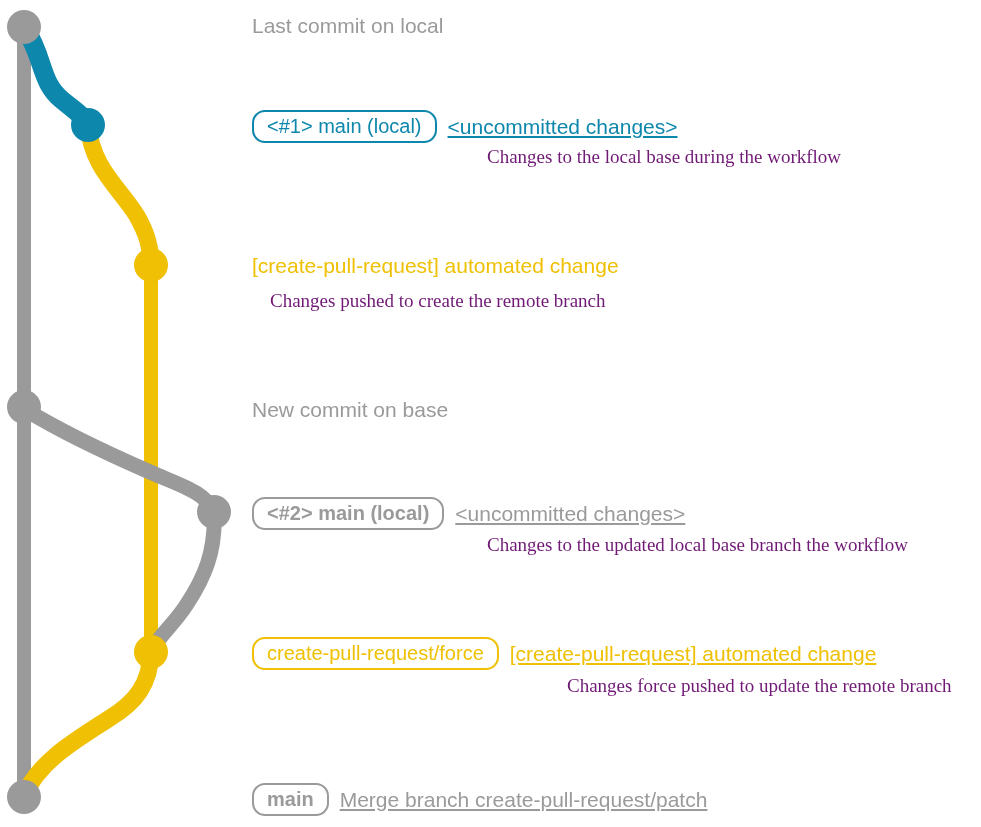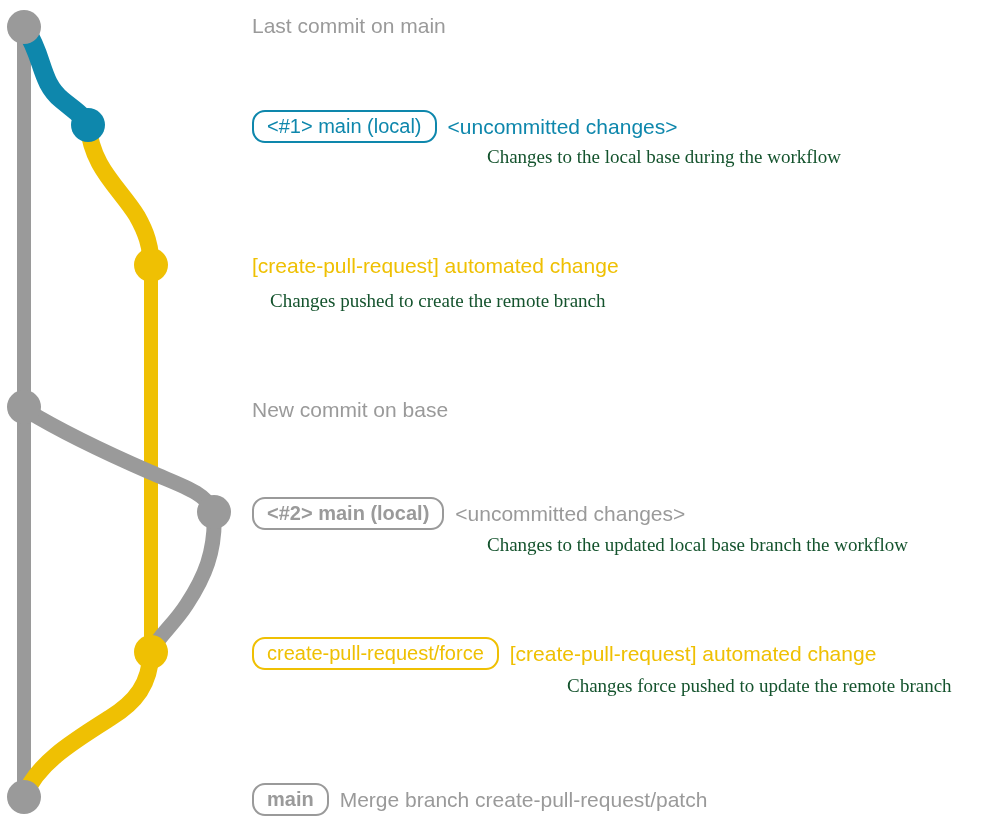--- a/index.html
+++ b/index.html
@@ -63,39 +63,40 @@
   }
   .tag.blue   { border-color: #0e87ac; color: #0e87ac; }
   .tag.yellow { border-color: #efc003; color: #efc003; }
   .tag.gray   { border-color: #9a9a9a; color: #9a9a9a; font-weight: bold; }
 
   .subject {
     font-size: 21px;
     line-height: 1;
     margin-left: 11px;
     white-space: nowrap;
+    text-decoration: underline;
   }
   .subject.blue   { color: #0e87ac; }
   .subject.yellow { color: #efc003; }
   .subject.gray   { color: #9a9a9a; }
 
   
   .subject-only {
     font-size: 21px;
     line-height: 1;
     white-space: nowrap;
   }
   .subject-only.yellow { color: #efc003; }
 
   
   .desc {
     position: absolute;
     font-family: "Liberation Serif", serif;
     font-size: 19px;
-    color: #14532d;
+    color: #701a75;
     line-height: 1;
     white-space: nowrap;
   }
 </style>
 </head>
 <body>
 
 <svg id="graph-canvas" viewBox="0 0 981 827" xmlns="http://www.w3.org/2000/svg">
   <g fill="none" stroke-linecap="round">
 
@@ -120,21 +121,21 @@
     <circle cx="151" cy="265" r="17" fill="#efc003"></circle>
     <circle cx="24" cy="407" r="17" fill="#9a9a9a"></circle>
     <circle cx="214" cy="512" r="17" fill="#9a9a9a"></circle>
     <circle cx="151" cy="652" r="17" fill="#efc003"></circle>
     <circle cx="24" cy="797" r="17" fill="#9a9a9a"></circle>
   </g>
 </svg>
 
 <div class="rows">
 
-  <div class="row headline" style="top:15px">Last commit on main</div>
+  <div class="row headline" style="top:15px">Last commit on local</div>
 
   <div class="row tagline" style="top:110px">
     <span class="tag blue">&lt;#1&gt; main (local)</span>
     <span class="subject blue">&lt;uncommitted changes&gt;</span>
   </div>
   <div class="desc" style="left:487px; top:147px">Changes to the local base during the workflow</div>
 
   <div class="row subject-only yellow" style="top:255px">[create-pull-request] automated change</div>
   <div class="desc" style="left:270px; top:291px">Changes pushed to create the remote branch</div>
 

